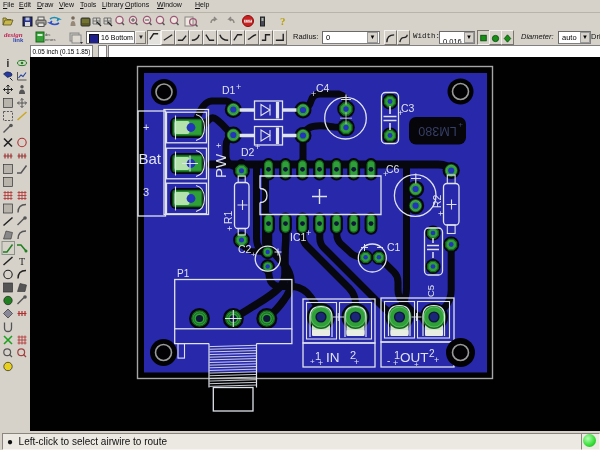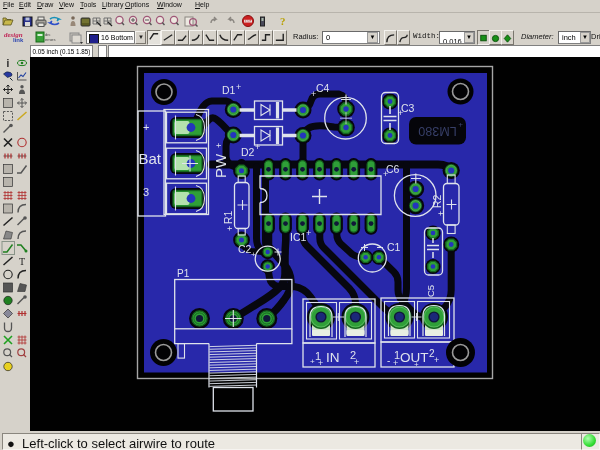--- a/index.html
+++ b/index.html
@@ -166,21 +166,21 @@
       <rect x="3" y="3" width="6" height="6" fill="#189018" stroke="#0a500a"></rect>
     </svg></div>
 <div class="btn" style="left:489px;top:30px;width:11px;height:13px;"><svg width="11" height="13" viewBox="0 0 12 13">
       <circle cx="6" cy="6.5" r="3.4" fill="#189018" stroke="#0a500a"></circle>
     </svg></div>
 <div class="btn" style="left:501px;top:30px;width:11px;height:13px;"><svg width="11" height="13" viewBox="0 0 12 13">
       <path d="M6 2.5 L9.5 6.5 L6 10.5 L2.5 6.5 Z" fill="#189018" stroke="#0a500a"></path>
     </svg></div>
 <div class="ab lbl" style="left:521px;top:32px;font-style:italic;">Diameter:</div>
 <div class="combo" style="left:558px;top:31px;width:31px;height:11px;">
-    <span style="position:absolute;left:3px;top:1px;">inch</span>
+    <span style="position:absolute;left:3px;top:1px;">auto</span>
     <span style="position:absolute;right:0px;top:0px;width:8px;height:9px;background:#d6d2ca;border:1px solid #999;">
       <span style="position:absolute;left:1px;top:1px;font-size:6px;">▼</span>
     </span>
   </div>
 <div class="ab lbl" style="left:591px;top:32px;">Dril</div>
 <div class="ab" style="left:0;top:45px;width:600px;height:12px;background:#d6d2ca;"></div>
 <div class="ab" style="left:30px;top:45px;width:61px;height:11px;background:#fff;border:1px solid #808080;font-size:6.3px;color:#000;overflow:hidden;">
     <span style="position:absolute;left:1.5px;top:2px;white-space:nowrap;">0.05 inch (0.15 1.85)</span>
   </div>
 <div class="ab" style="left:98px;top:45px;width:7px;height:11px;background:#fff;border:1px solid #808080;"></div>
@@ -572,14 +572,14 @@
 <circle cx="164" cy="92" r="8" fill="none" stroke="#9a9a9a" stroke-width="1.6"></circle>
 <circle cx="460.5" cy="91.5" r="13" fill="#020204"></circle>
 <circle cx="460.5" cy="91.5" r="8" fill="none" stroke="#9a9a9a" stroke-width="1.6"></circle>
 <circle cx="163.5" cy="352.5" r="13.5" fill="#020204"></circle>
 <circle cx="163.5" cy="352.5" r="8" fill="none" stroke="#9a9a9a" stroke-width="1.6"></circle>
 <circle cx="460.5" cy="352.5" r="14.5" fill="#020204"></circle>
 <circle cx="460.5" cy="352.5" r="8" fill="none" stroke="#9a9a9a" stroke-width="1.6"></circle>
 </svg>
 <div class="ab" style="left:0;top:431px;width:600px;height:19px;background:#d6d2ca;"></div>
 <div class="ab" style="left:2px;top:433px;width:578px;height:15px;background:#ece9e2;border:1px solid;border-color:#8a867e #f6f4f0 #f6f4f0 #8a867e;"></div>
-<div class="ab" style="left:7px;top:436px;font-size:13px;color:#111;">●&nbsp; Left-click to select airwire to route</div>
+<div class="ab" style="left:7px;top:436px;font-size:10px;color:#111;">●&nbsp; Left-click to select airwire to route</div>
 <div class="ab" style="left:581px;top:433px;width:17px;height:15px;background:#ece9e2;border:1px solid;border-color:#8a867e #f6f4f0 #f6f4f0 #8a867e;"></div>
 <div class="ab" style="left:583px;top:434px;width:13px;height:13px;border-radius:50%;background:radial-gradient(circle at 38% 35%, #b0ffb0, #33dd33 60%, #18a018);"></div>
 </body></html>

